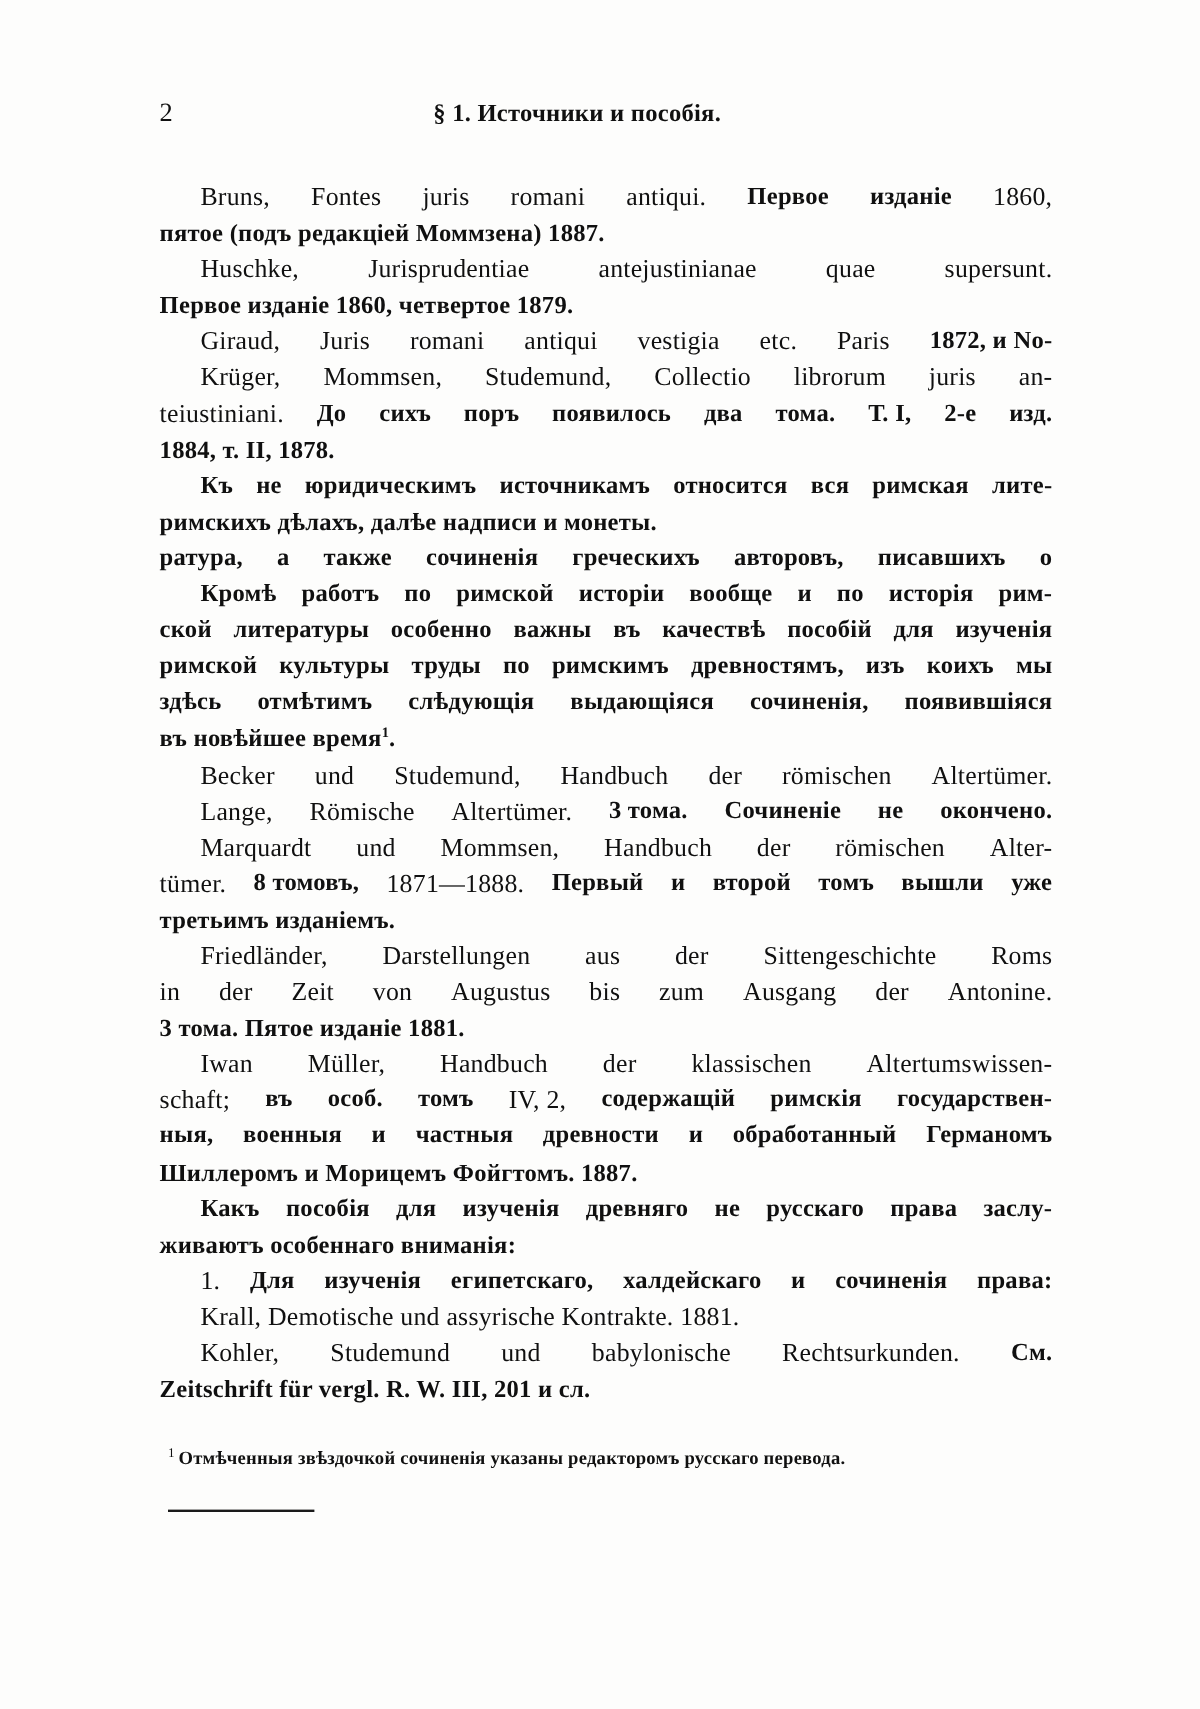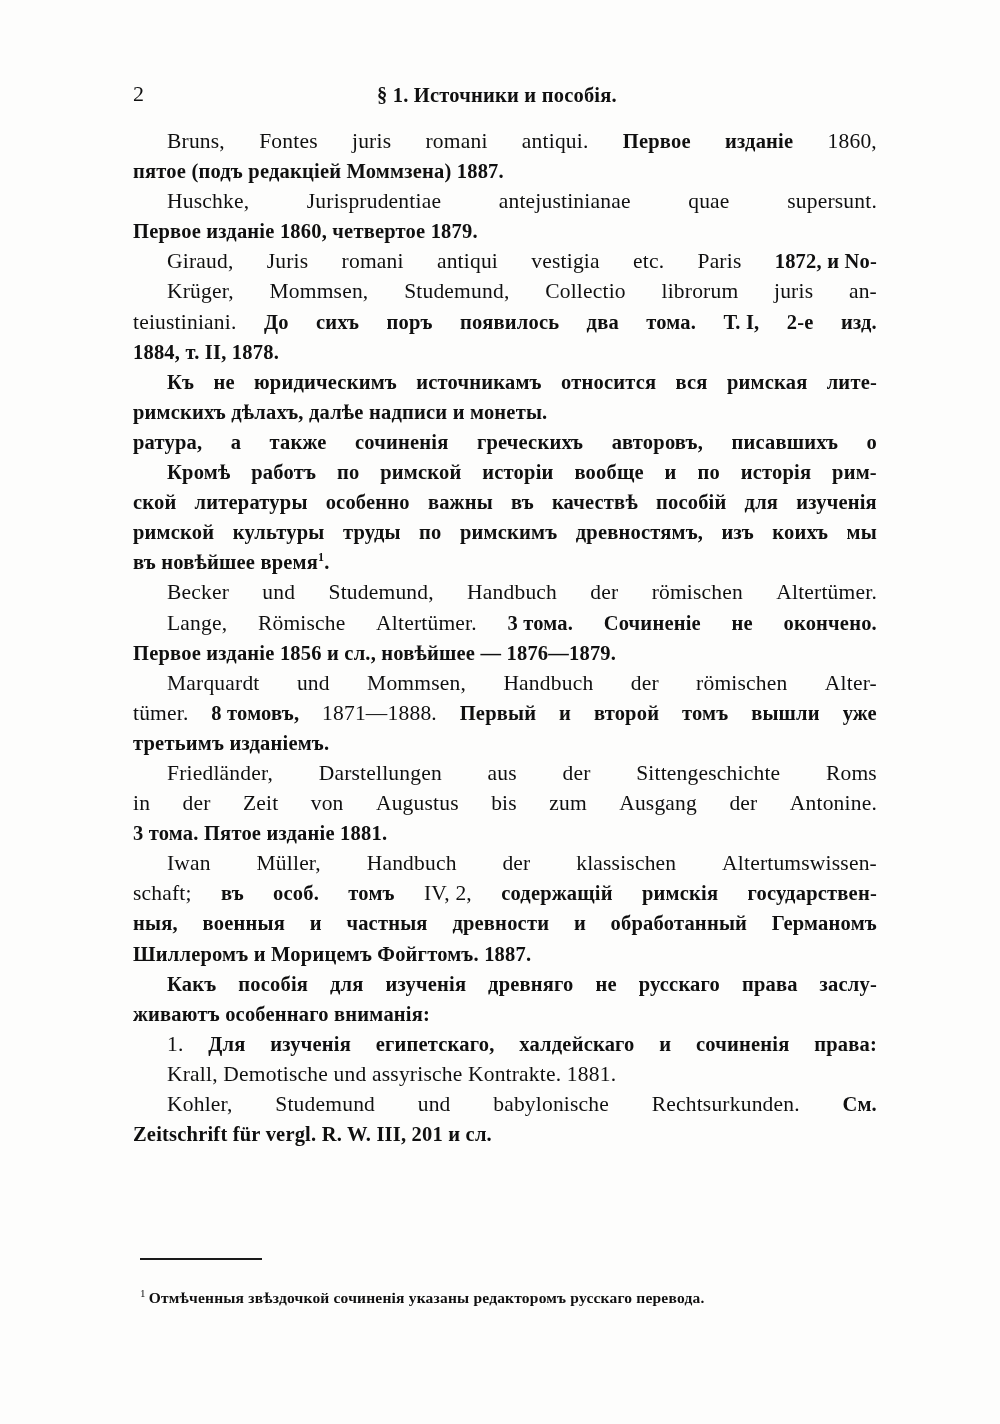--- a/index.html
+++ b/index.html
@@ -35,33 +35,33 @@
   .folio {
     position: absolute;
     left: 0;
     top: 0;
     font-size: 22px;
     line-height: 28px;
     letter-spacing: 0.5px;
   }
   .running-title {
     position: absolute;
-    left: 244px;
+    left: 228px;
     top: 2px;
     font-size: 17px;
     line-height: 26px;
     letter-spacing: 0.9px;
     white-space: nowrap;
   }
 
   
   .textblock {
     position: absolute;
     left: 133px;
-    top: 126px;
+    top: 149px;
     width: 748px;
   }
 
   .para { margin: 0; }
 
   
   .line {
     display: block;
     height: 30.1px;
     line-height: 30.1px;
@@ -103,21 +103,21 @@
     position: absolute;
     left: 140px;
     top: 1258px;
     width: 122px;
     height: 2px;
     background: #1a1a1a;
   }
   .footnote {
     position: absolute;
     left: 140px;
-    top: 1286px;
+    top: 1204px;
     width: 744px;
     font-size: 15.5px;
     line-height: 24px;
     font-weight: 700;
     letter-spacing: 0.2px;
     white-space: nowrap;
   }
   .footnote sup {
     font-size: 11px;
     vertical-align: super;
@@ -247,20 +247,28 @@
           <span class="cyr">римской</span>
           <span class="cyr">культуры</span>
           <span class="cyr">труды</span>
           <span class="cyr">по</span>
           <span class="cyr">римскимъ</span>
           <span class="cyr">древностямъ,</span>
           <span class="cyr">изъ</span>
           <span class="cyr">коихъ</span>
           <span class="cyr">мы</span>
         </div>
+        <div class="line just">
+          <span class="cyr">здѣсь</span>
+          <span class="cyr">отмѣтимъ</span>
+          <span class="cyr">слѣдующія</span>
+          <span class="cyr">выдающіяся</span>
+          <span class="cyr">сочиненія,</span>
+          <span class="cyr">появившіяся</span>
+        </div>
         <div class="line"><span class="cyr">въ новѣйшее время</span><sup class="fn">1</sup><span class="cyr">.</span></div>
       </div>
       <div class="para">
         <div class="line indent just">
           <span class="lat">Becker</span>
           <span class="lat">und</span>
           <span class="lat">Studemund,</span>
           <span class="lat">Handbuch</span>
           <span class="lat">der</span>
           <span class="lat">römischen</span>
@@ -270,21 +278,20 @@
       <div class="para">
         <div class="line indent just">
           <span class="lat">Lange,</span>
           <span class="lat">Römische</span>
           <span class="lat">Altertümer.</span>
           <span class="cyr">3 тома.</span>
           <span class="cyr">Сочиненіе</span>
           <span class="cyr">не</span>
           <span class="cyr">окончено.</span>
         </div>
-        <div class="line"><span class="cyr">Первое изданіе 1856 и сл., новѣйшее — 1876—1879.</span></div>
       </div>
       <div class="para">
         <div class="line indent just">
           <span class="lat">Marquardt</span>
           <span class="lat">und</span>
           <span class="lat">Mommsen,</span>
           <span class="lat">Handbuch</span>
           <span class="lat">der</span>
           <span class="lat">römischen</span>
           <span class="lat">Alter-</span>

